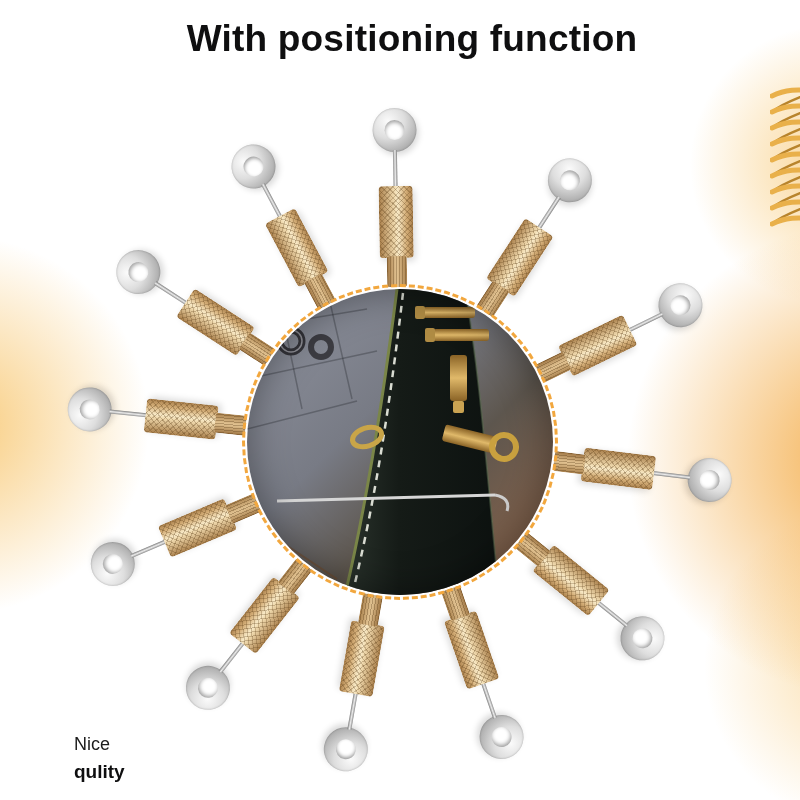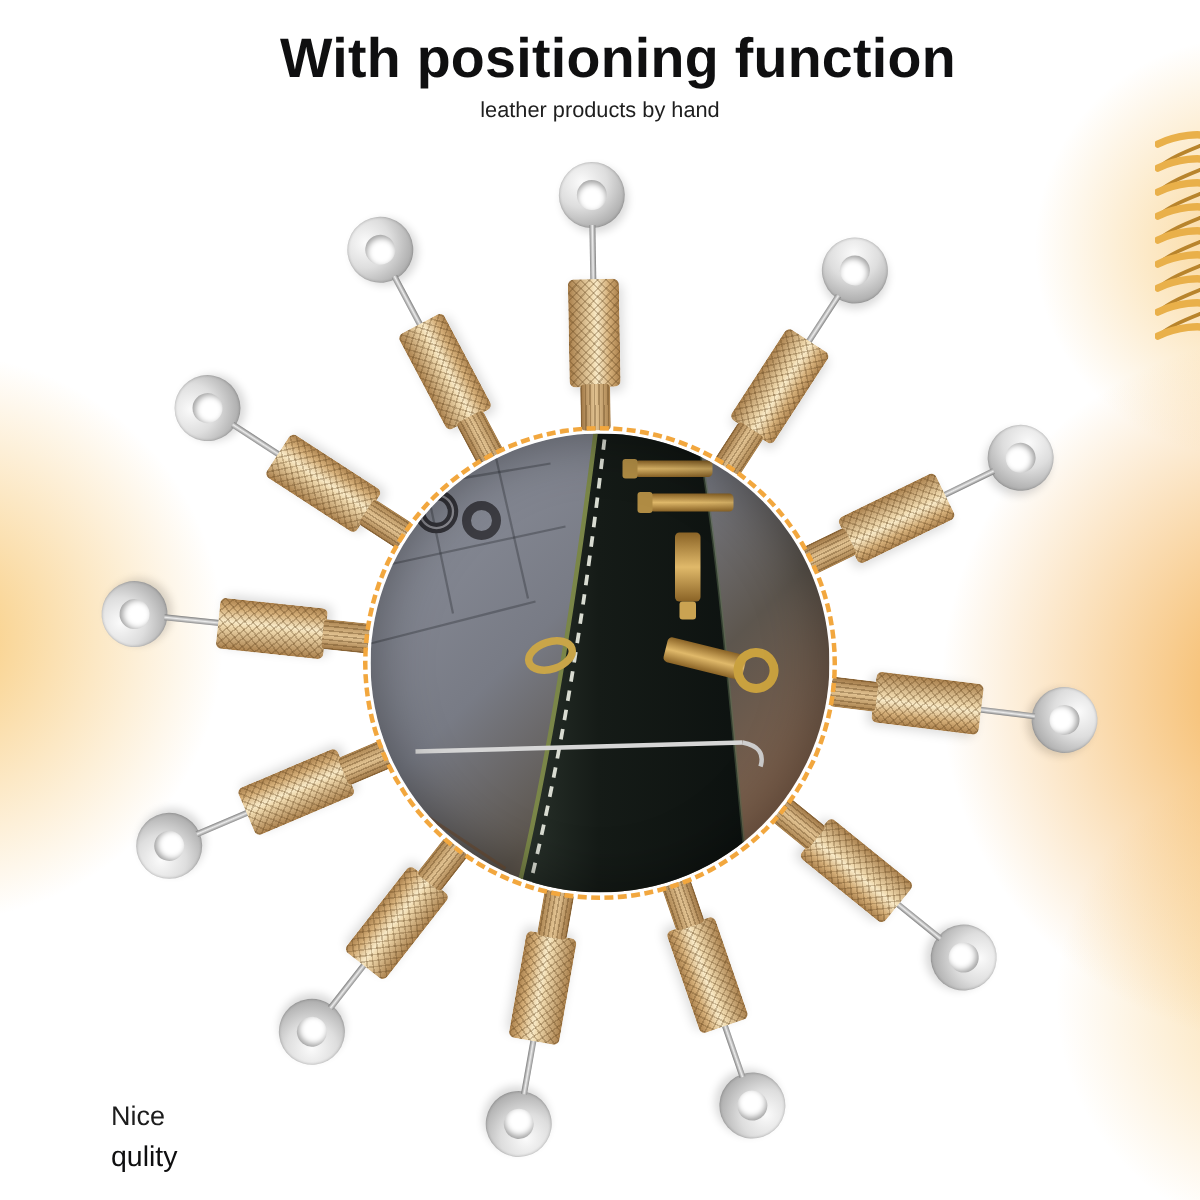--- a/index.html
+++ b/index.html
@@ -74,34 +74,33 @@
   .photo svg { display: block; }
   .photo::after {
     content: ""; position: absolute; inset: 0; border-radius: 50%;
     box-shadow: inset 0 0 38px rgba(0,0,0,0.40);
   }
 
   .spring { position: absolute; left: 770px; top: 82px; }
 
   .quality { position: absolute; left: 74px; top: 718px; color: #1c1c1c; }
   .q1 { font-size: 18px; margin-top: 16px; }
-  .q2 { font-size: 19px; font-weight: normal; margin-top: 6px; color: #0f0f10; }
+  .q2 { font-size: 19px; font-weight: bold; margin-top: 6px; color: #0f0f10; }
 
   .material { position: absolute; left: 610px; top: 716px; display: flex; align-items: center; gap: 10px; }
   .mtext { font-size: 21px; font-weight: bold; line-height: 25px; color: #0f0f10; }
 </style>
 </head>
 <body>
 
 <div class="canvas">
 
   <h1 class="title">With positioning function</h1>
 
   <div class="subtitle">
-    <div>leather products by hand</div>
   </div>
 
   <div class="pin-ring">
       <div class="pin" style="transform: rotate(-1deg);">
         <div class="washer">
           <div class="hole"></div>
         </div>
         <div class="shaft"></div>
         <div class="pbody"></div>
         <div class="phead"></div>

